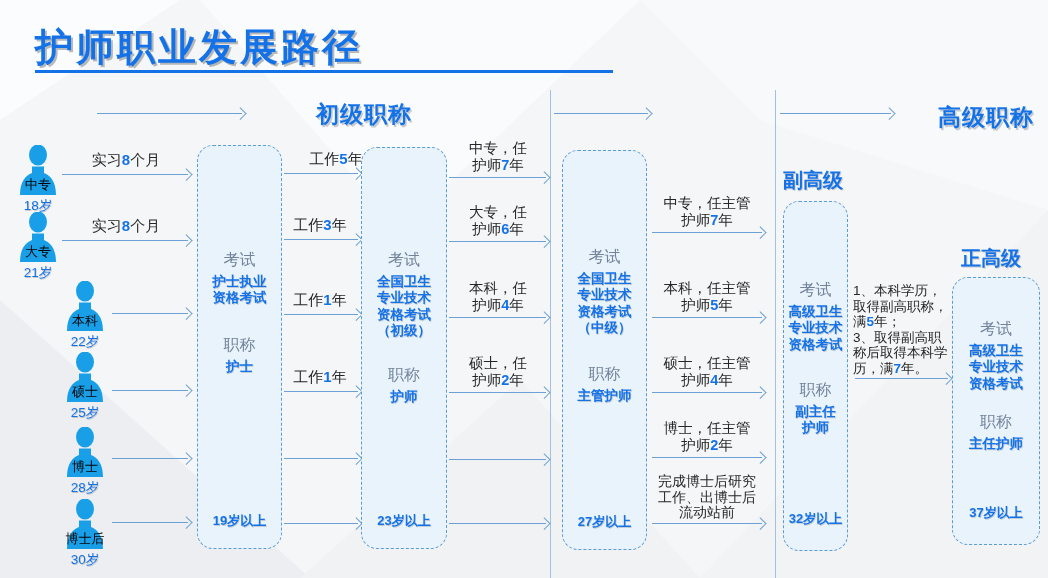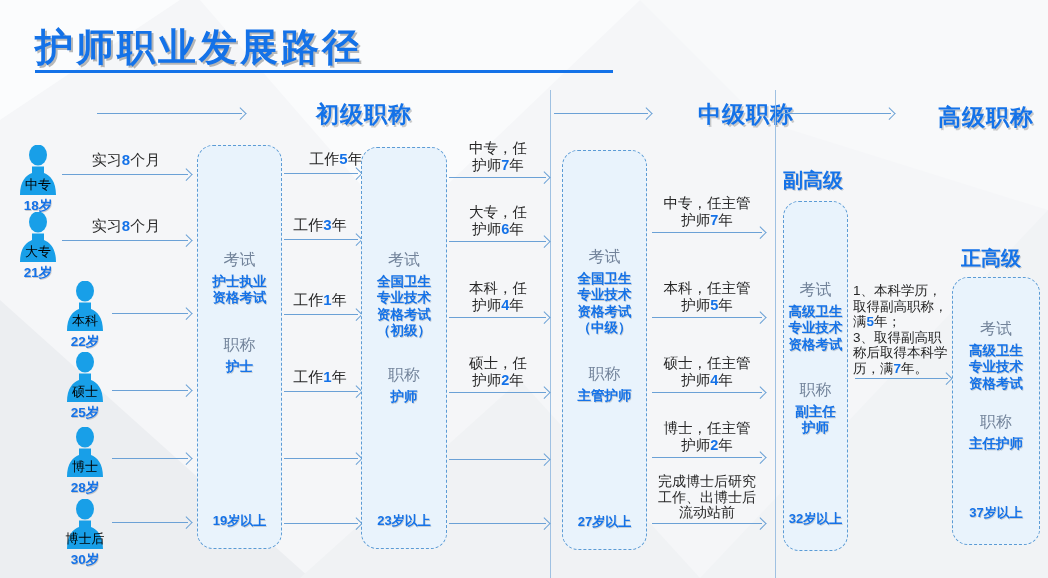--- a/index.html
+++ b/index.html
@@ -41,21 +41,21 @@
   .bx-label{font-size:16px;color:var(--label_gray,#72839a);margin-bottom:3px;}
   .bx-main{font-size:13.5px;font-weight:700;color:var(--primary_blue,#1472e8);line-height:1.22;
            white-space:pre-line;text-shadow:.8px .8px 0 rgba(30,30,30,.18);}
   .bx-age{position:absolute;left:0;right:0;text-align:center;font-size:13px;font-weight:700;
           color:var(--primary_blue,#1b7ce0);text-shadow:.8px .8px 0 rgba(30,30,30,.18);}
 
   
   .person{position:absolute;width:42px;}
   .person svg{display:block;width:42px;height:50px;}
   .degree{position:absolute;left:-8px;right:-8px;bottom:1px;text-align:center;color:#000000;font-size:13px;white-space:nowrap;}
-  .age{position:absolute;left:-14px;right:-14px;top:52px;text-align:center;font-size:13.5px;font-weight:700;
+  .age{position:absolute;left:-14px;right:-14px;top:52px;text-align:center;font-size:13.5px;font-weight:400;
        color:var(--primary_blue,#1b7ce0);text-shadow:.8px .8px 0 rgba(30,30,30,.2);white-space:nowrap;}
 
   
   .note{position:absolute;font-size:13.5px;line-height:15.5px;color:var(--text_dark,#262626);white-space:nowrap;}
 </style>
 </head>
 <body>
 
 <div id="canvas">
 
@@ -68,21 +68,20 @@
     <polygon points="300,578 700,578 520,380" fill="#f0f2f4"></polygon>
   </svg>
 
   <div class="title">护师职业发展路径</div>
   <div class="title-rule"></div>
 
   <div class="harrow" style="left:97px;top:113px;width:145px"></div>
   <div class="stage-h" style="left:280px;top:99px">初级职称</div>
   <div class="vline" style="left:550px;top:90px;height:488px"></div>
   <div class="harrow" style="left:554px;top:113px;width:94px"></div>
-  <div class="stage-h" style="left:662px;top:99px">中级职称</div>
   <div class="vline" style="left:775px;top:90px;height:488px"></div>
   <div class="harrow" style="left:780px;top:113px;width:111px"></div>
   <div class="stage-h" style="left:902px;top:102px">高级职称</div>
 
   <div class="sub-h" style="left:783px;top:167px">副高级</div>
   <div class="sub-h" style="left:961px;top:245px">正高级</div>
 
   <div class="person" style="left:17px;top:145px">
     <svg viewBox="0 0 42 50">
         <ellipse cx="21" cy="10" rx="9" ry="10.5" fill="var(--icon_blue,#189fe8)"></ellipse>

